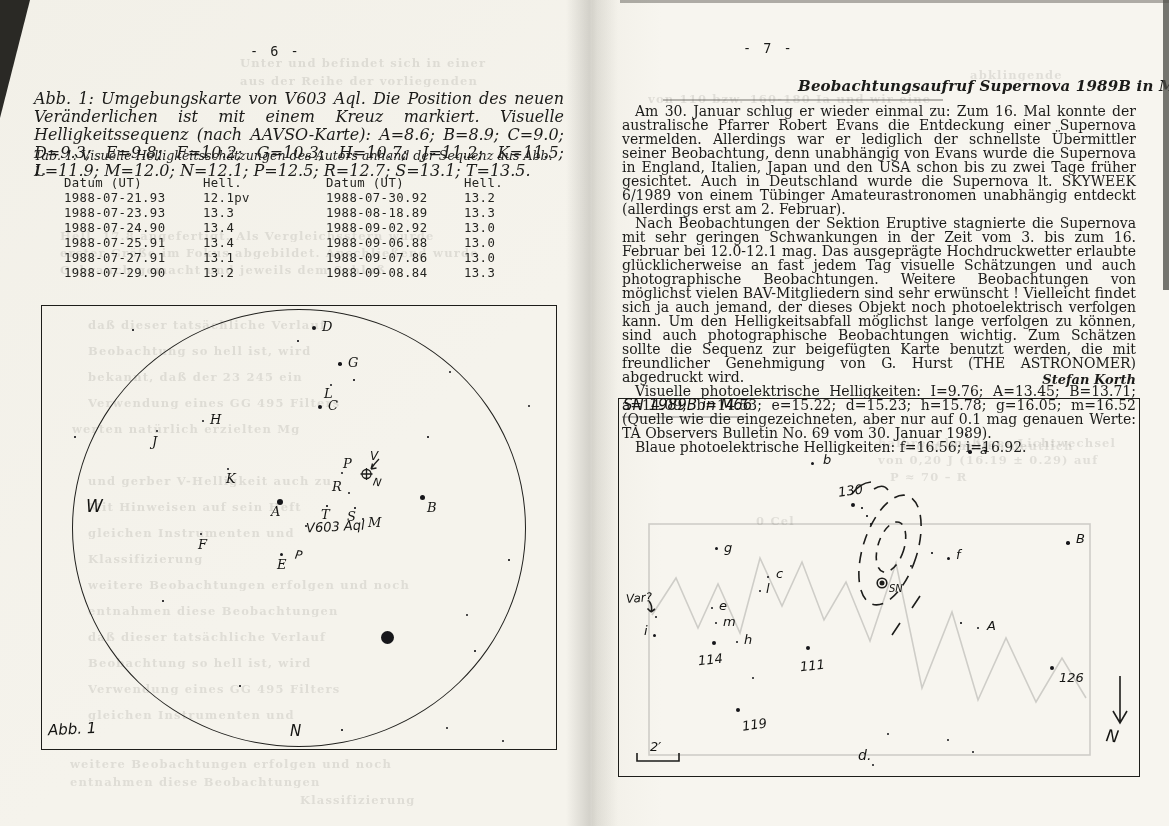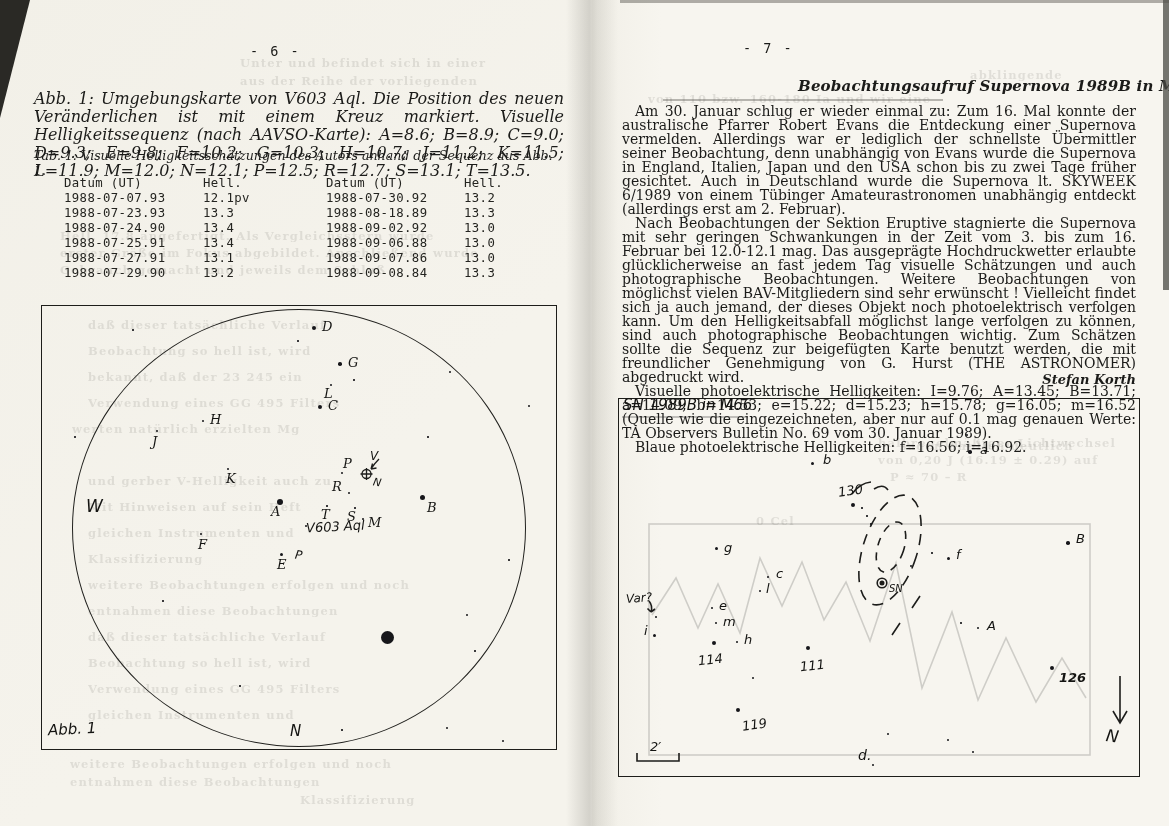--- a/index.html
+++ b/index.html
@@ -87,21 +87,21 @@
       <div class="bleed" style="left: 88px; top: 682px; width: 430px;">Verwendung eines GG 495 Filters</div>
       <div class="bleed" style="left: 88px; top: 708px; width: 430px;">gleichen Instrumenten und</div>
     </div>
   <div class="streak" style="left:663px;top:99px;width:280px;height:1.5px;"></div>
 
   <div class="abs pnum" style="left:250px;top:43px;">- 6 -</div>
   <div id="fig-caption" class="abs">Abb. 1: Umgebungskarte von V603 Aql. Die Position des neuen Veränderlichen ist mit einem Kreuz markiert. Visuelle Helligkeitssequenz (nach AAVSO-Karte): A=8.6; B=8.9; C=9.0; D=9.3; E=9.8; F=10.2; G=10.3; H=10.7; J=11.2; K=11.5; L=11.9; M=12.0; N=12.1; P=12.5; R=12.7; S=13.1; T=13.5.</div>
   <div id="tab-caption" class="abs">Tab. 1: Visuelle Helligkeitsschätzungen des Autors anhand der Sequenz aus Abb. 1.</div>
   <div id="vtable" class="abs">
       <div class="trow"><span class="c1">Datum (UT)</span><span class="c2">Hell.</span><span class="c3">Datum (UT)</span><span class="c4">Hell.</span></div>
-      <div class="trow"><span class="c1">1988-07-07.93</span><span class="c2">12.1pv</span><span class="c3">1988-07-30.92</span><span class="c4">13.2</span></div>
+      <div class="trow"><span class="c1">1988-07-21.93</span><span class="c2">12.1pv</span><span class="c3">1988-07-30.92</span><span class="c4">13.2</span></div>
       <div class="trow"><span class="c1">1988-07-23.93</span><span class="c2">13.3</span><span class="c3">1988-08-18.89</span><span class="c4">13.3</span></div>
       <div class="trow"><span class="c1">1988-07-24.90</span><span class="c2">13.4</span><span class="c3">1988-09-02.92</span><span class="c4">13.0</span></div>
       <div class="trow"><span class="c1">1988-07-25.91</span><span class="c2">13.4</span><span class="c3">1988-09-06.88</span><span class="c4">13.0</span></div>
       <div class="trow"><span class="c1">1988-07-27.91</span><span class="c2">13.1</span><span class="c3">1988-09-07.86</span><span class="c4">13.0</span></div>
       <div class="trow"><span class="c1">1988-07-29.90</span><span class="c2">13.2</span><span class="c3">1988-09-08.84</span><span class="c4">13.3</span></div>
     </div>
 
   <div id="box-left" class="abs">
     <div id="circle-left"></div>
   </div>
@@ -219,21 +219,21 @@
       <div class="slabel hand" style="left: 723px; top: 615px;">m</div>
       <div class="star" style="left: 735.75px; top: 640.75px; width: 2.5px; height: 2.5px;"></div>
       <div class="slabel hand" style="left: 744px; top: 633px;">h</div>
       <div class="star" style="left: 711.75px; top: 640.75px; width: 4.5px; height: 4.5px;"></div>
       <div class="slabel hand" style="left: 698px; top: 653px; transform: rotate(-6deg);">114</div>
       <div class="star" style="left: 806px; top: 646px; width: 4px; height: 4px;"></div>
       <div class="slabel hand" style="left: 800px; top: 659px; transform: rotate(-6deg);">111</div>
       <div class="star" style="left: 735.75px; top: 707.75px; width: 4.5px; height: 4.5px;"></div>
       <div class="slabel hand" style="left: 742px; top: 718px; transform: rotate(-8deg);">119</div>
       <div class="star" style="left: 1050px; top: 666px; width: 4px; height: 4px;"></div>
-      <div class="slabel hand" style="left: 1059px; top: 671px; font-weight: bold;">126</div>
+      <div class="slabel hand" style="left: 1059px; top: 671px;">126</div>
       <div class="star" style="left: 946.5px; top: 556.5px; width: 3px; height: 3px;"></div>
       <div class="slabel hand" style="left: 956px; top: 548px;">f</div>
       <div class="star" style="left: 931.25px; top: 552.25px; width: 1.5px; height: 1.5px;"></div>
       <div class="star" style="left: 1066.25px; top: 541.25px; width: 3.5px; height: 3.5px;"></div>
       <div class="slabel hand" style="left: 1076px; top: 532px;">B</div>
       <div class="star" style="left: 976.75px; top: 626.75px; width: 2.5px; height: 2.5px;"></div>
       <div class="slabel hand" style="left: 987px; top: 619px;">A</div>
       <div class="star" style="left: 960.25px; top: 622.25px; width: 1.5px; height: 1.5px;"></div>
       <div class="star" style="left: 652.5px; top: 633.5px; width: 3px; height: 3px;"></div>
       <div class="slabel hand" style="left: 644px; top: 624px;">i</div>

